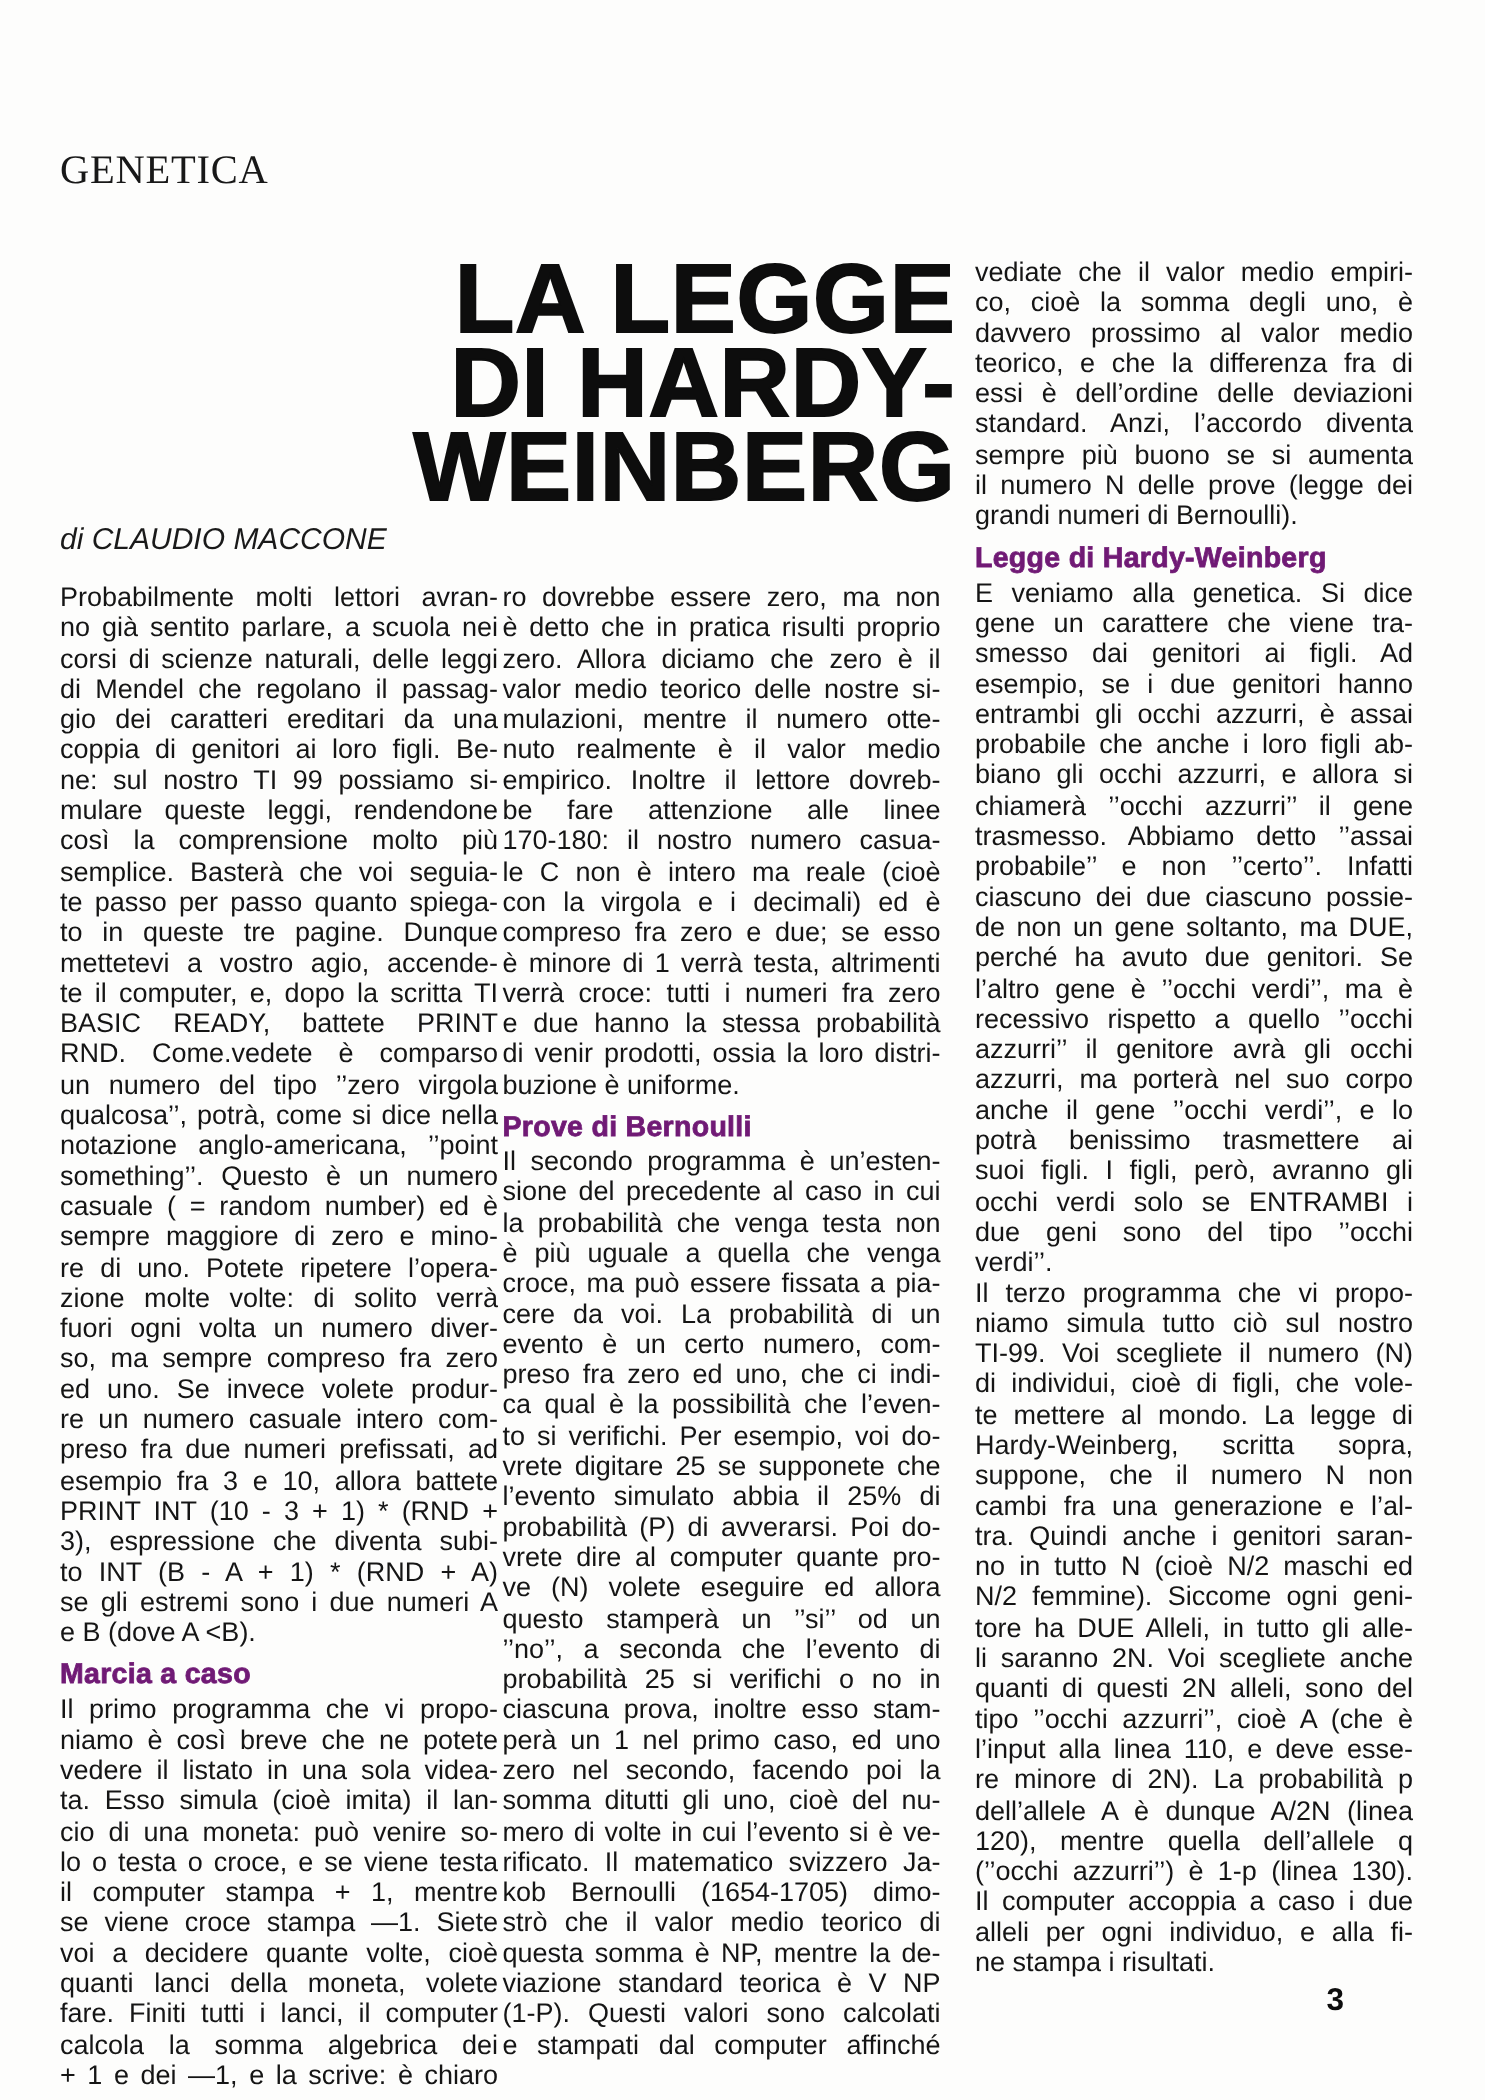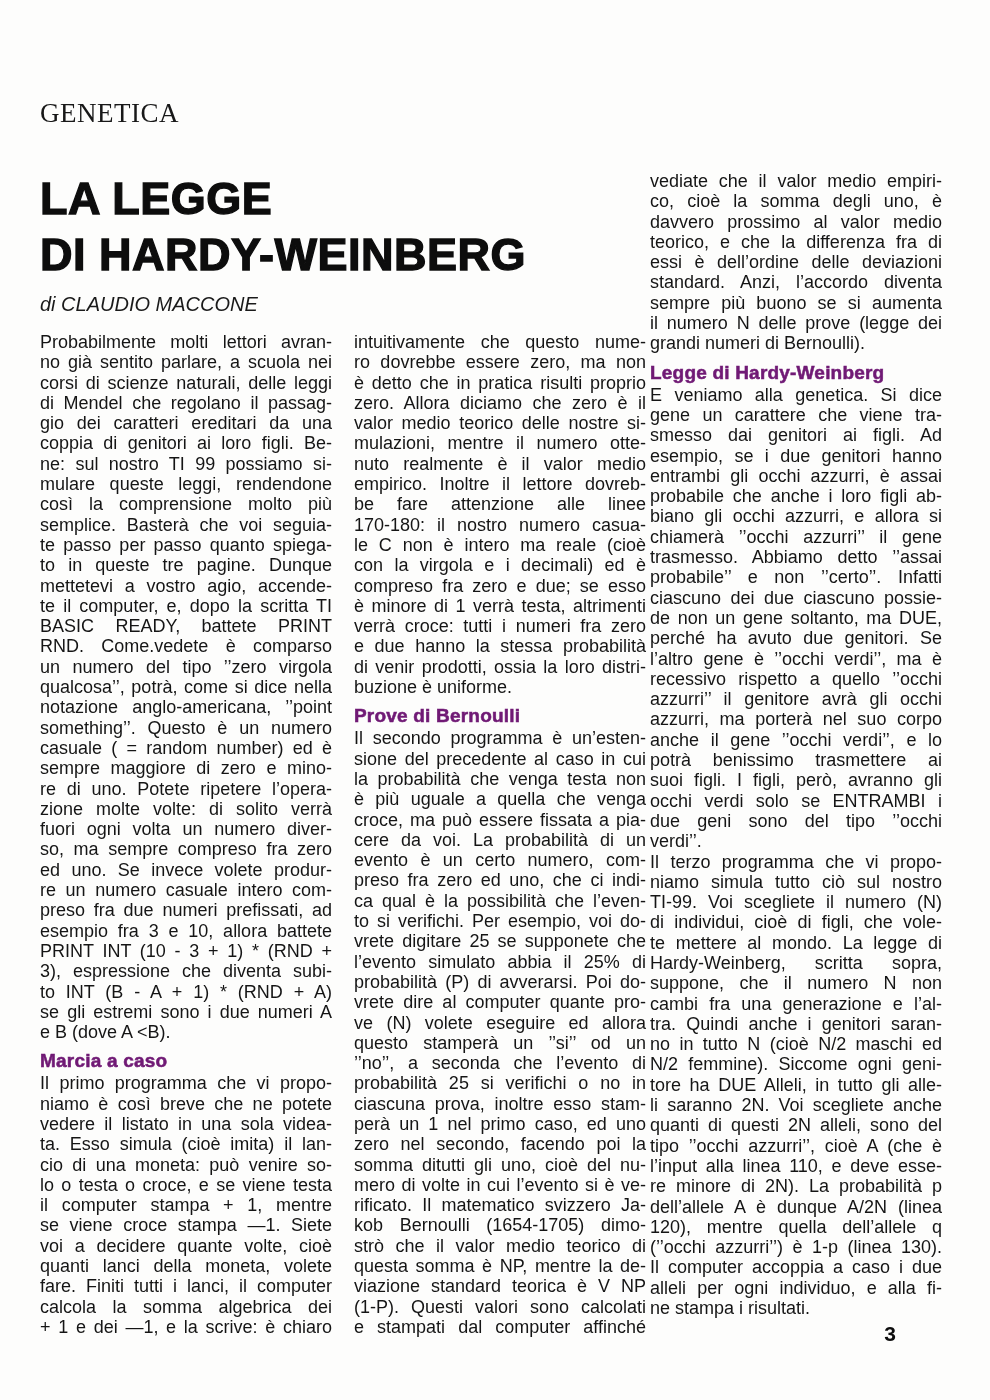--- a/index.html
+++ b/index.html
@@ -21,35 +21,36 @@
     padding-top: 98px;
     font-family: "Liberation Serif", serif;
     font-size: 27px;
     letter-spacing: 0.5px;
     color: #181818;
   }
   .main-row { display: flex; gap: 13px; }
   .left-zone { width: 597px; flex: 0 0 597px; }
   .title {
     margin: 42px 0 0 0;
-    font-size: 45px;
+    font-size: 65px;
     line-height: 56px;
     font-weight: bold;
     letter-spacing: 0.5px;
     color: #0d0d0d;
+    text-align: right;
     -webkit-text-stroke: 1.3px currentColor;
   }
   .t-line { display: block; }
   .byline {
     margin-top: 10px;
     font-style: italic;
     font-size: 20px;
     color: #1a1a1a;
   }
-  .two-cols { display: flex; gap: 22px; margin-top: 16px; }
+  .two-cols { display: flex; gap: 3px; margin-top: 16px; }
   .col {
     width: 292px; flex: 0 0 292px;
     font-size: 18px;
     line-height: 20.3px;
     color: #151515;
   }
   .col-right { margin-top: 42px; }
   .para { margin: 0; }
   .line {
     text-align: justify;
@@ -141,21 +142,20 @@
               <div class="line">se viene croce stampa —1. Siete</div>
               <div class="line">voi a decidere quante volte, cioè</div>
               <div class="line">quanti lanci della moneta, volete</div>
               <div class="line">fare. Finiti tutti i lanci, il computer</div>
               <div class="line">calcola la somma algebrica dei</div>
               <div class="line">+ 1 e dei —1, e la scrive: è chiaro</div>
             </div>
           </div>
         <div class="col">
             <div class="para">
-              <div class="line">intuitivamente che questo nume-</div>
               <div class="line">ro dovrebbe essere zero, ma non</div>
               <div class="line">è detto che in pratica risulti proprio</div>
               <div class="line">zero. Allora diciamo che zero è il</div>
               <div class="line">valor medio teorico delle nostre si-</div>
               <div class="line">mulazioni, mentre il numero otte-</div>
               <div class="line">nuto realmente è il valor medio</div>
               <div class="line">empirico. Inoltre il lettore dovreb-</div>
               <div class="line">be fare attenzione alle linee</div>
               <div class="line">170-180: il nostro numero casua-</div>
               <div class="line">le C non è intero ma reale (cioè</div>

